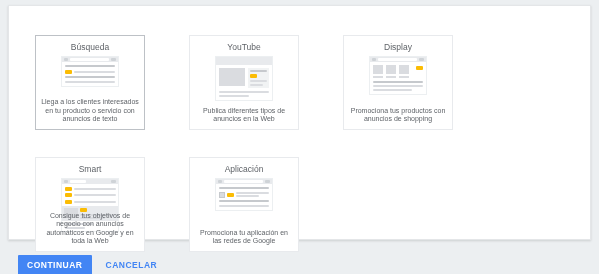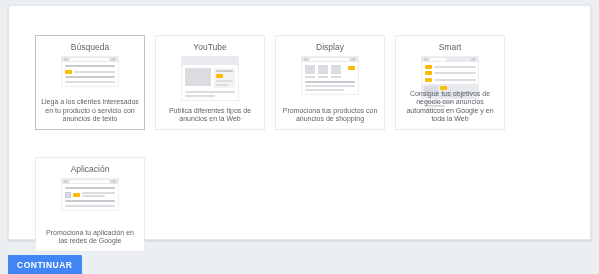--- a/index.html
+++ b/index.html
@@ -37,21 +37,21 @@
     position: relative; top: 0px;
   }
   .help-icon svg { display: block; }
 
   .grid {
     position: absolute;
     left: 26px; top: 29px;
     width: 540px;
     display: flex;
     flex-wrap: wrap;
-    gap: 27px 10px;
+    gap: 27px 44px;
   }
   .card {
     width: 110px;
     height: 88px;
     border: 1px solid #e8eaed;
     background: #fff;
     box-sizing: border-box;
     position: relative;
     display: flex;
     flex-direction: column;
@@ -143,21 +143,21 @@
 
   
   .t-smart .rows { padding:2.5px; display:flex; flex-direction:column; gap:2.5px; }
   .t-smart .r { display:flex; align-items:center; gap:2px; }
   .t-smart .panel2 { display:flex; gap:2px; padding:2px; background:#e8eaed; }
   .t-smart .pimg { width:14px; height:10px; background:#dadce0; }
   .t-smart .pcol { flex:1; display:flex; flex-direction:column; gap:1.5px; }
 
   .actions {
     position: absolute;
-    left: 8px; top: 255px;
+    left: 18px; top: 255px;
     display: flex; align-items: center; gap: 8px;
   }
   .btn-primary {
     background: #4285f4;
     color: #fff;
     font-size: 8.5px;
     font-weight: bold;
     letter-spacing: .5px;
     padding: 5px 9px;
     border: none;
@@ -331,13 +331,14 @@
         </div>
       </div>
       <div class="card-desc">Promociona tu aplicación en las redes de Google</div>
     </div>
 
   </div>
 </div>
 
 <div class="actions">
   <button class="btn-primary">CONTINUAR</button>
+  <button class="btn-text">CANCELAR</button>
 </div>
 
 </body></html>

